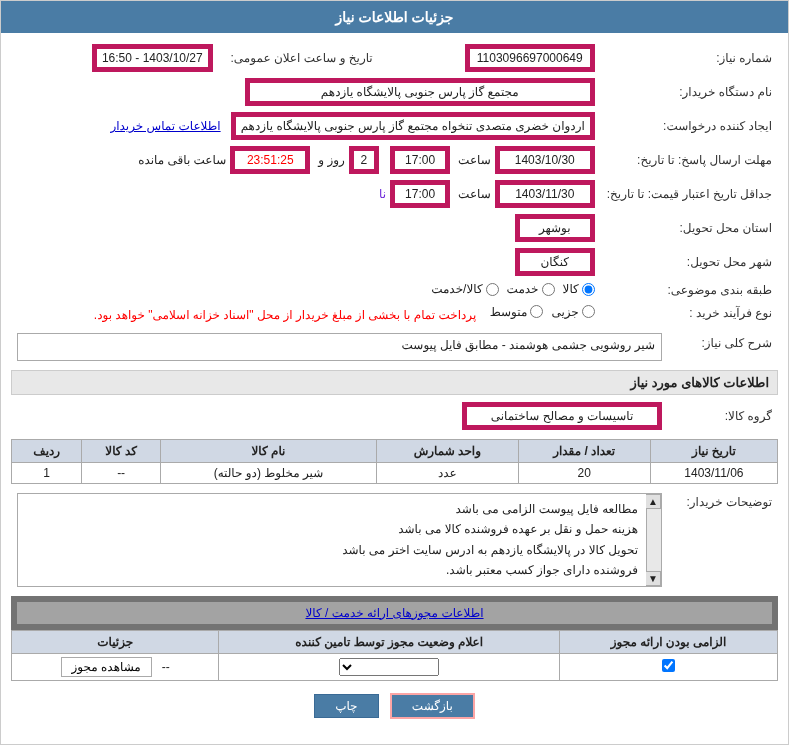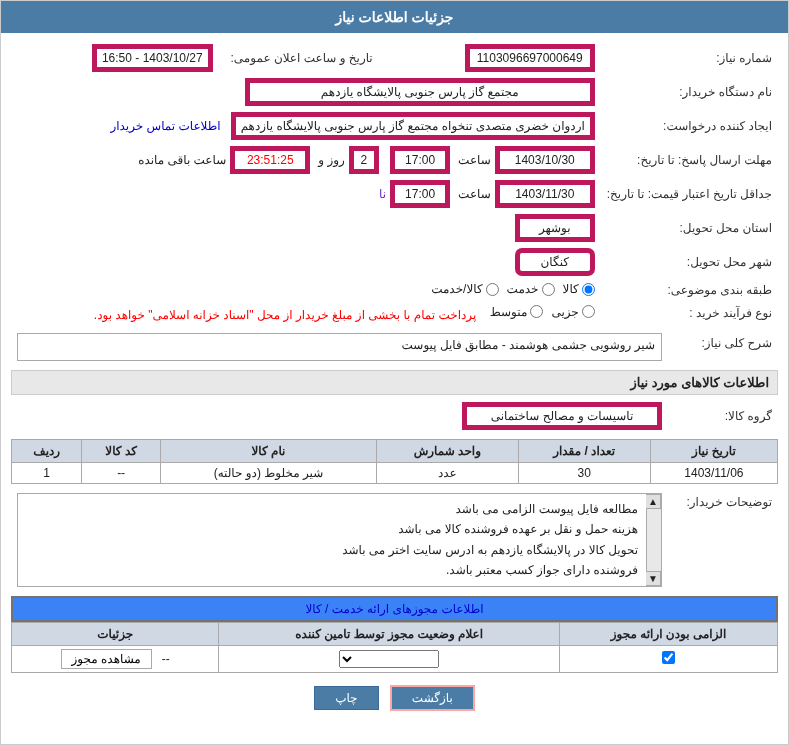--- a/index.html
+++ b/index.html
@@ -65,20 +65,21 @@
       min-width: 130px;
     }
     .input-box-date {
       min-width: 100px;
     }
     .red-text {
       color: red;
     }
     .link-text {
       color: #0000cc;
+      text-decoration: underline;
       cursor: pointer;
     }
     .section-title {
       background: #e8e8e8;
       border: 1px solid #ccc;
       padding: 4px 8px;
       font-weight: bold;
       font-size: 13px;
       margin: 6px 0 4px 0;
       text-align: right;
@@ -129,22 +130,22 @@
       width: 16px;
       text-align: center;
       cursor: pointer;
       font-size: 10px;
       padding: 1px 0;
     }
     .services-section {
       margin-top: 6px;
     }
     .services-title {
-      background: #3b82f6;
-      border: 2px solid #737373;
+      background: #a3a3a3;
+      border: 6px solid #737373;
       padding: 4px 8px;
       font-size: 12px;
       text-align: center;
     }
     .services-table {
       width: 100%;
       border-collapse: collapse;
     }
     .services-table th {
       background: #d0d8e4;
@@ -275,21 +276,21 @@
       </tr>
       <tr>
         <td class="label-cell">استان محل تحویل:</td>
         <td colspan="3" class="value-cell">
           <span class="input-box" style="min-width:80px;">بوشهر</span>
         </td>
       </tr>
       <tr>
         <td class="label-cell">شهر محل تحویل:</td>
         <td colspan="3" class="value-cell">
-          <span class="input-box" style="min-width:80px;border-radius:7px;">کنگان</span>
+          <span class="input-box" style="min-width:80px;">کنگان</span>
         </td>
       </tr>
       <tr>
         <td class="label-cell">طبقه بندی موضوعی:</td>
         <td colspan="3" class="value-cell">
           <span class="radio-group">
             <span class="radio-item">
               <input type="radio" name="tabaghe" checked="" style="">
               <span>کالا</span>
             </span>
@@ -355,21 +356,21 @@
           <th>تعداد / مقدار</th>
           <th>واحد شمارش</th>
           <th>نام کالا</th>
           <th>کد کالا</th>
           <th>ردیف</th>
         </tr>
       </thead>
       <tbody>
         <tr>
           <td>1403/11/06</td>
-          <td>30</td>
+          <td>20</td>
           <td>عدد</td>
           <td>شیر مخلوط (دو حالته)</td>
           <td>--</td>
           <td>1</td>
         </tr>
       </tbody>
     </table>
 
     <table class="info-table" style="margin-top:6px;">
       <tbody>

